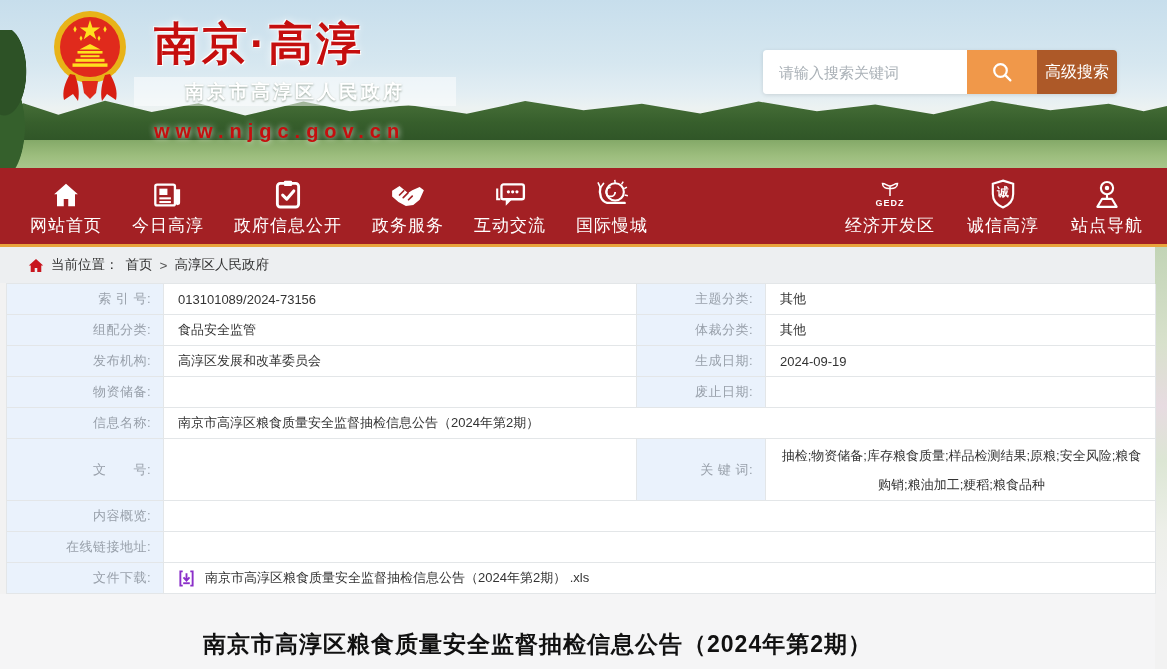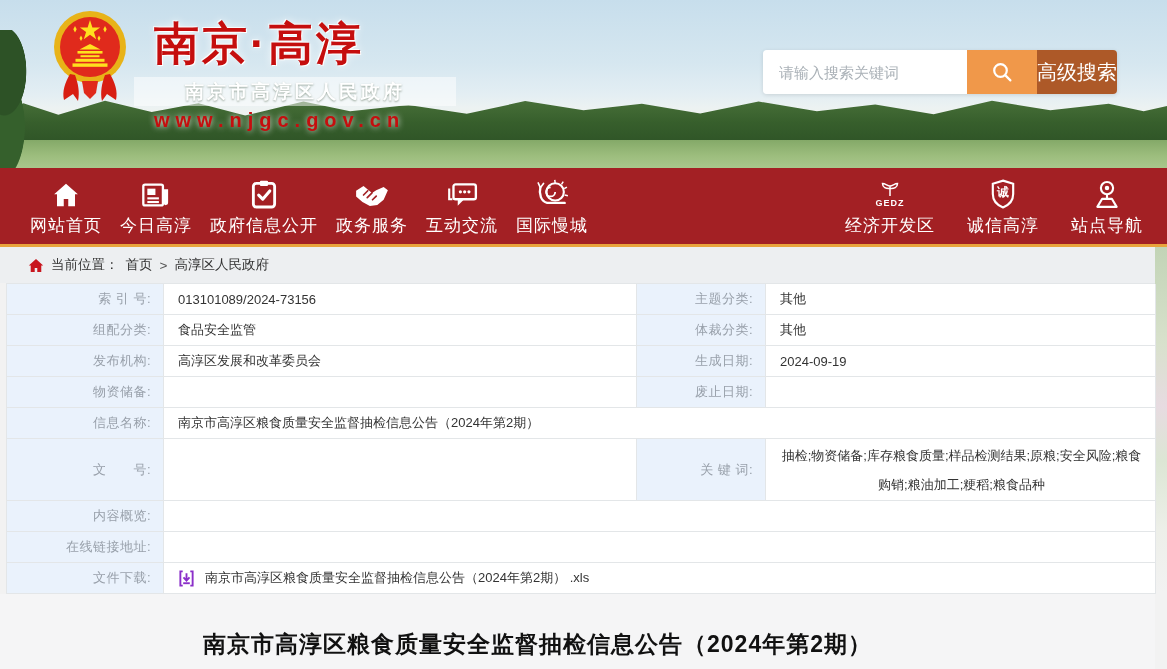--- a/index.html
+++ b/index.html
@@ -21,37 +21,37 @@
 
   .identity { position:absolute; left:52px; top:4px; display:flex; cursor:pointer; }
   .emblem { width:76px; height:100px; }
   .ident-text { margin-left:26px; position:relative; width:290px; }
   .site-title { font-size:45px; font-weight:bold; color:#c50e0e; letter-spacing:3px; margin-top:10px;
     text-shadow:1px 1px 0 #fff,-1px -1px 0 rgba(255,255,255,.8),0 0 8px rgba(255,255,255,.9); white-space:nowrap; }
   .site-strip { margin-top:3px; margin-left:-20px; width:322px; height:29px; background:rgba(255,255,255,.5);
     display:flex; align-items:center; justify-content:center; }
   .site-strip span { color:#fff; font-size:19px; font-weight:bold; letter-spacing:3px;
     text-shadow:0 1px 2px rgba(90,110,90,.6); }
-  .site-url { margin-top:3px; font-size:20px; font-weight:bold; color:#c50e0e; letter-spacing:6px;
+  .site-url { margin-top:14px; font-size:20px; font-weight:bold; color:#c50e0e; letter-spacing:6px;
     text-shadow:0 0 6px rgba(255,255,255,.9); white-space:nowrap; }
 
   .search-bar { position:absolute; top:50px; right:50px; height:44px; display:flex;
     box-shadow:0 1px 4px rgba(0,0,0,.12); border-radius:4px; }
   .search-input { width:204px; height:44px; border:none; outline:none; border-radius:4px 0 0 4px;
     padding:0 16px; font-size:15px; color:#333; font-family:"Liberation Sans",sans-serif; }
   .search-input::placeholder { color:#aab1b7; }
   .search-btn { width:70px; height:44px; border:none; background:#f0984a; display:flex;
     align-items:center; justify-content:center; cursor:pointer; }
-  .adv-btn { width:80px; height:44px; border:none; background:#ad5928; color:#fff; font-size:20px;
+  .adv-btn { width:80px; height:44px; border:none; background:#ad5928; color:#fff; font-size:16px;
     cursor:pointer; border-radius:0 4px 4px 0; font-family:"Liberation Sans",sans-serif; }
 
   
   .mainnav { height:79px; background:#a32024; border-bottom:3px solid #e9a43c;
     display:flex; justify-content:space-between; align-items:center; padding:0 24px 0 30px; }
-  .nav-group { display:flex; gap:18px; }
+  .nav-group { display:flex; gap:30px; }
   .nav-group.right { gap:32px; }
   .nav-item { display:flex; flex-direction:column; align-items:center; justify-content:center;
     gap:5px; color:#fff; cursor:pointer; min-width:72px; padding-top:2px; }
   .nav-item .nicon { height:32px; display:flex; align-items:flex-end; justify-content:center; }
   .nav-item .nlabel { font-size:17px; letter-spacing:1px; white-space:nowrap; }
   .icon-caption { font-size:9px; font-weight:bold; letter-spacing:1px; color:#fff; text-align:center; margin-top:1px; }
   .shield-wrap { position:relative; }
   .shield-glyph { position:absolute; left:0; right:0; top:7px; text-align:center; font-size:12px; font-weight:bold; color:#fff; }
 
   

